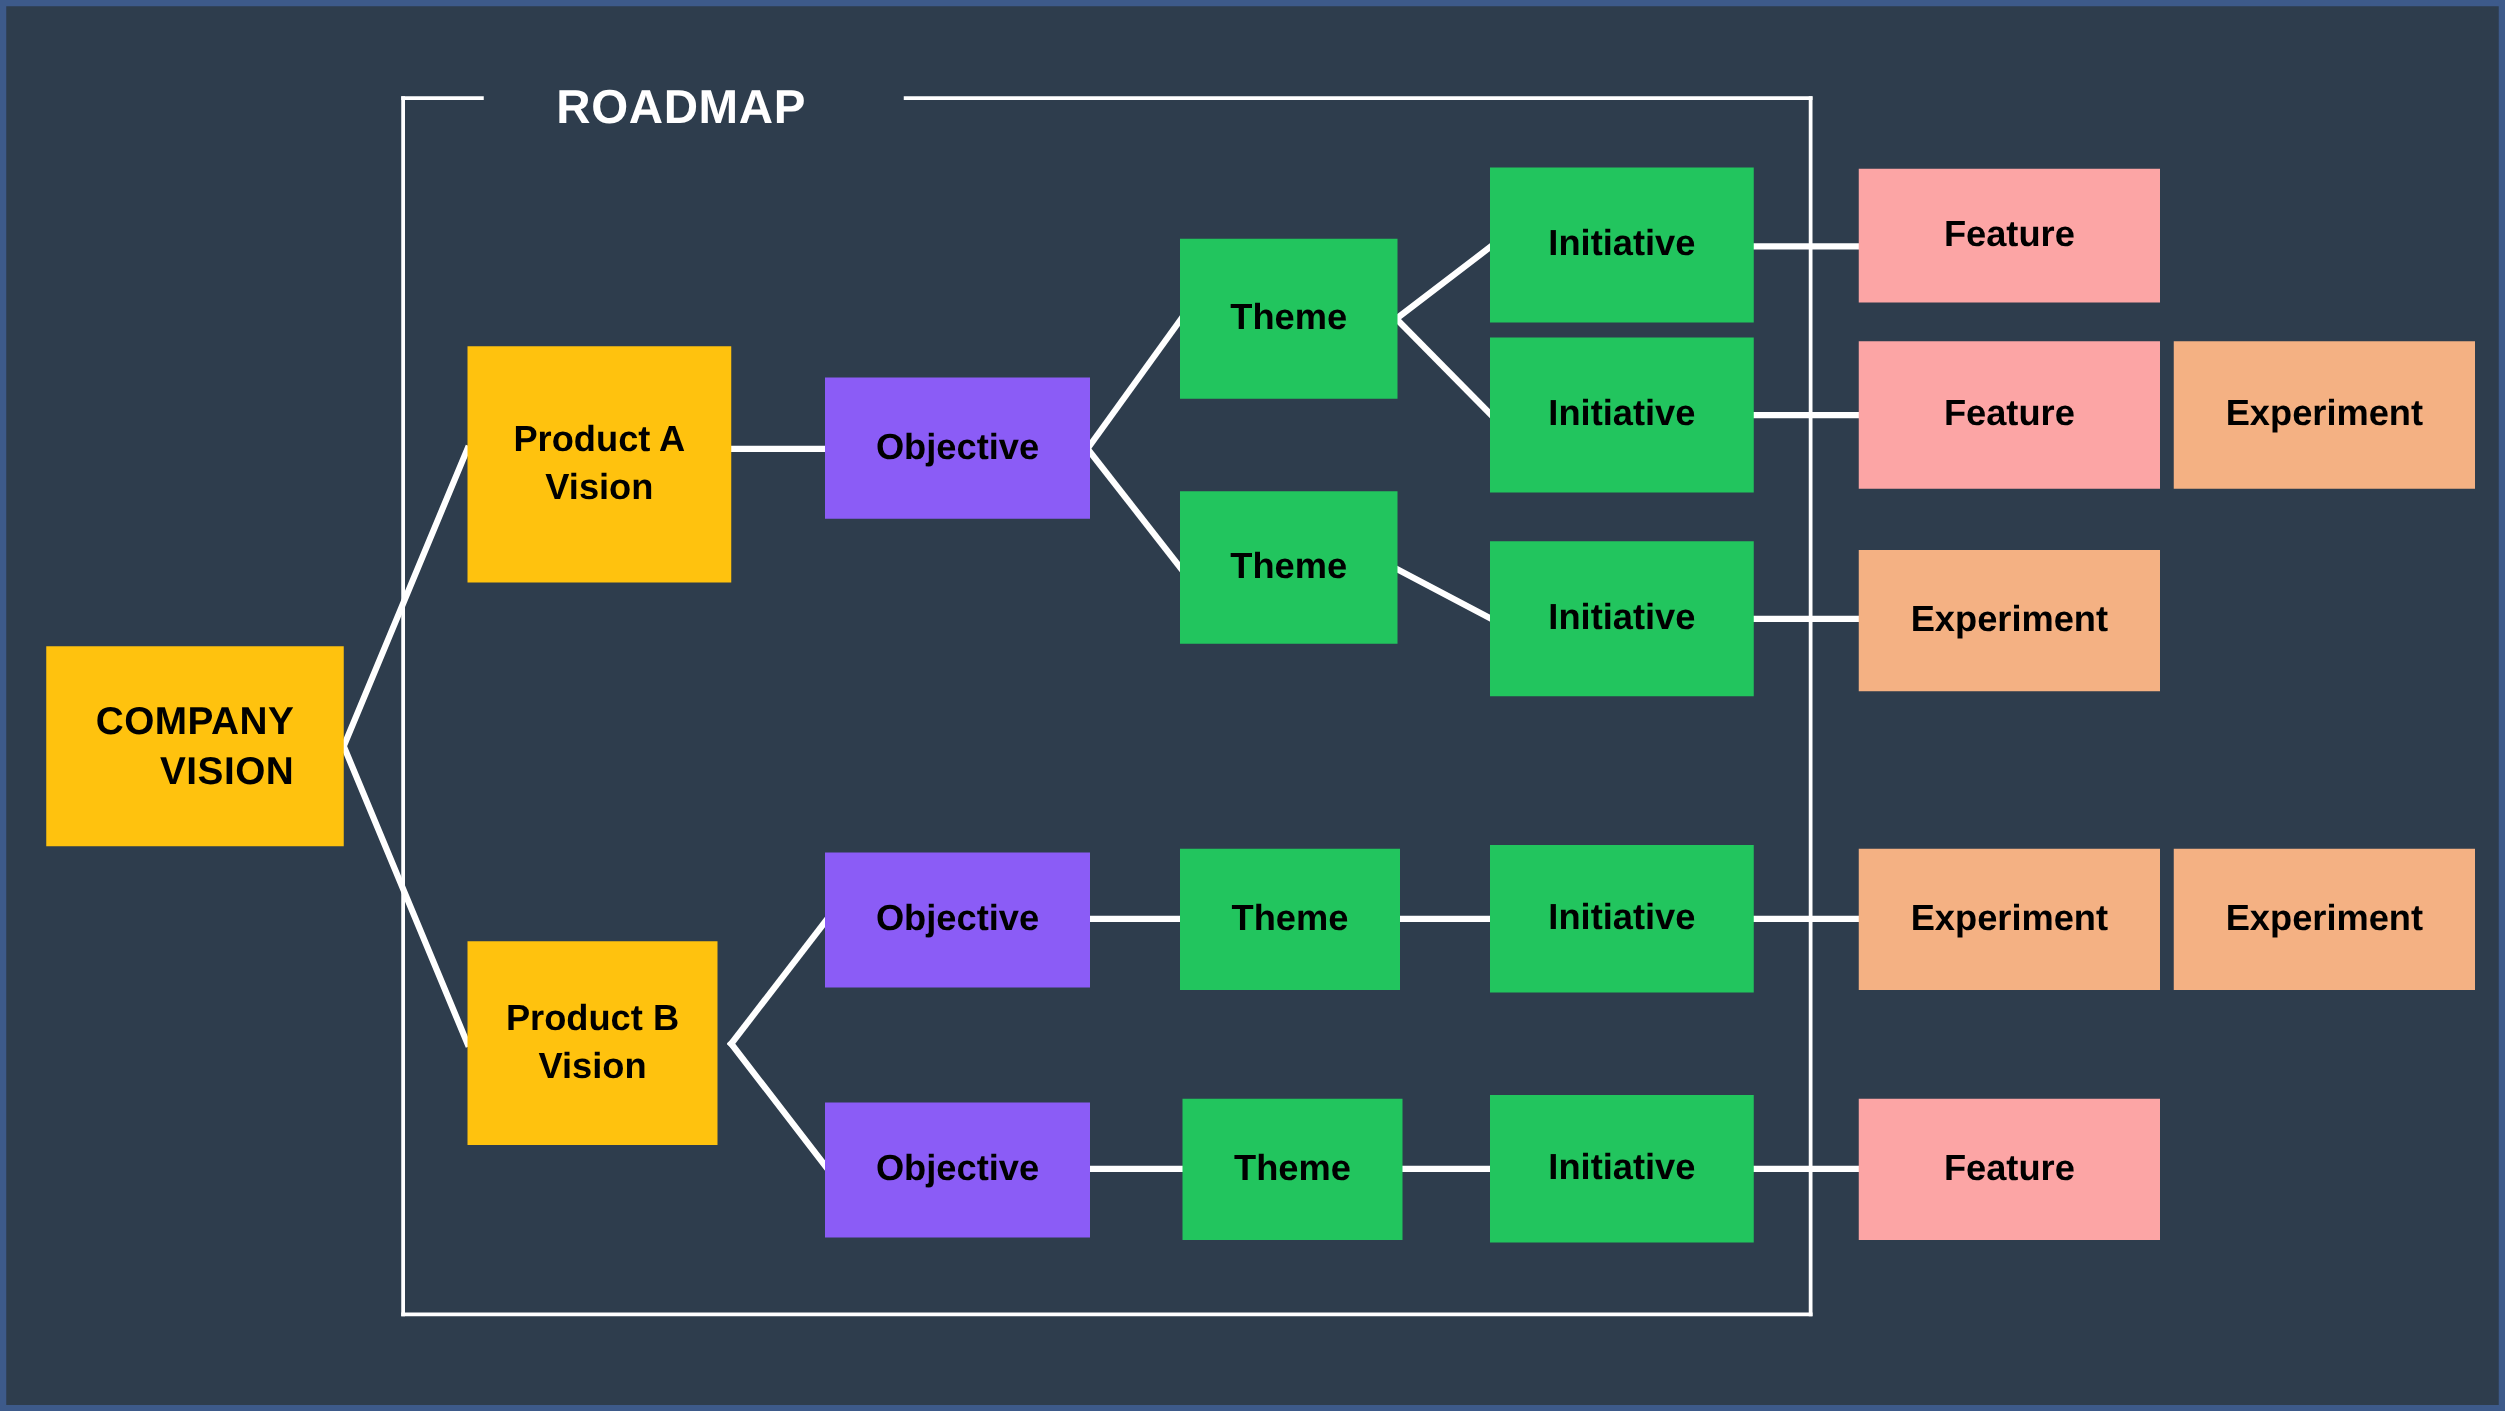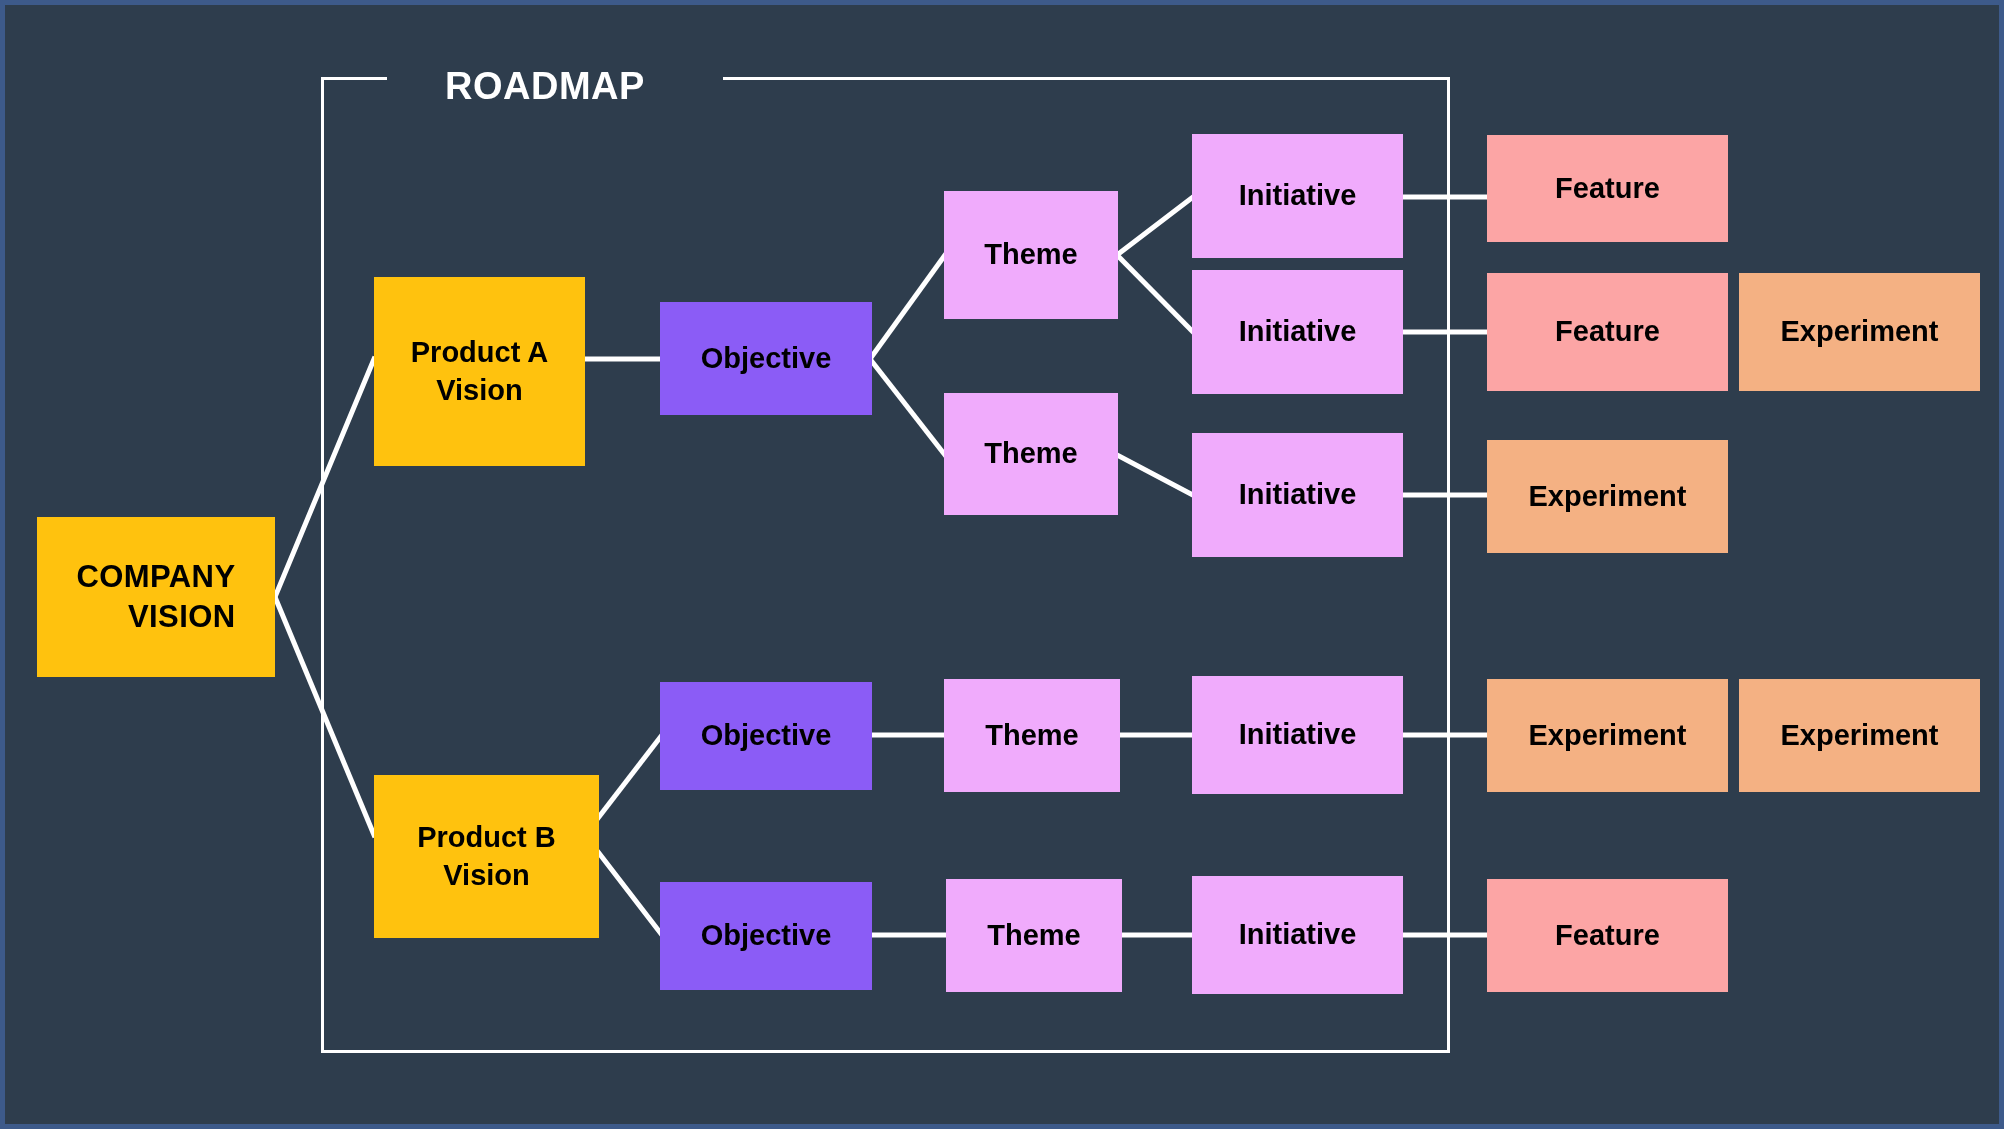--- a/index.html
+++ b/index.html
@@ -55,21 +55,21 @@
     color: #000000;
     font-weight: bold;
     font-size: 29px;
     line-height: 1.28;
     box-sizing: border-box;
     padding: 2px 6px;
     white-space: pre-line;
   }
   .node.vision  { background: #ffc20e; }
   .node.objective { background: #8b5cf6; }
-  .node.theme, .node.initiative { background: #f0abfc; }
+  .node.theme, .node.initiative { background: #22c55e; }
   .node.feature { background: #fca5a5; }
   .node.experiment { background: #f4b183; }
   .node.company {
     font-size: 31px;
     letter-spacing: 0.4px;
     text-align: right;
   }
 </style>
 </head>
 <body>
@@ -119,21 +119,21 @@
   <div class="frame-seg" style="left:316px; top:1045px; width:1129px; height:3px;"></div>
 
   <span class="frame-label" style="left:440px; top:60px;">ROADMAP</span>
 
   <div class="node vision company" style="left:32px; top:512px; width:238px; height:160px;">COMPANY
 VISION</div>
 
   <div class="node vision" style="left:369px; top:272px; width:211px; height:189px;">Product A
 Vision</div>
 
-  <div class="node vision" style="left:369px; top:770px; width:225px; height:163px;">Product B
+  <div class="node vision" style="left:369px; top:748px; width:200px; height:163px;">Product B
 Vision</div>
 
   <div class="node objective" style="left:655px; top:297px; width:212px; height:113px;">Objective</div>
 
   <div class="node objective" style="left:655px; top:677px; width:212px; height:108px;">Objective</div>
 
   <div class="node objective" style="left:655px; top:877px; width:212px; height:108px;">Objective</div>
 
   <div class="node theme" style="left:939px; top:186px; width:174px; height:128px;">Theme</div>
 

